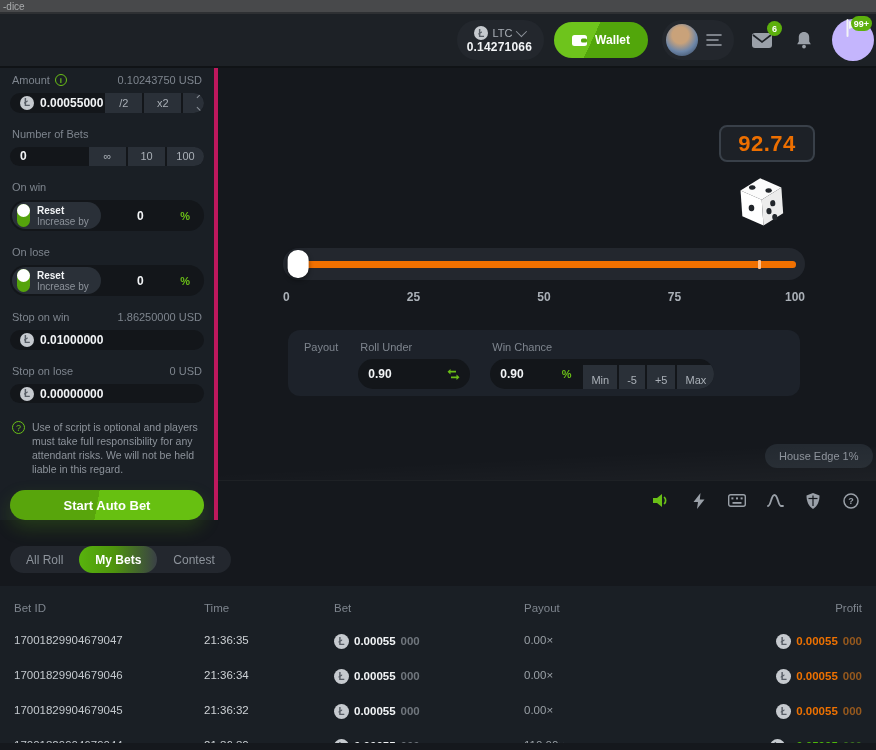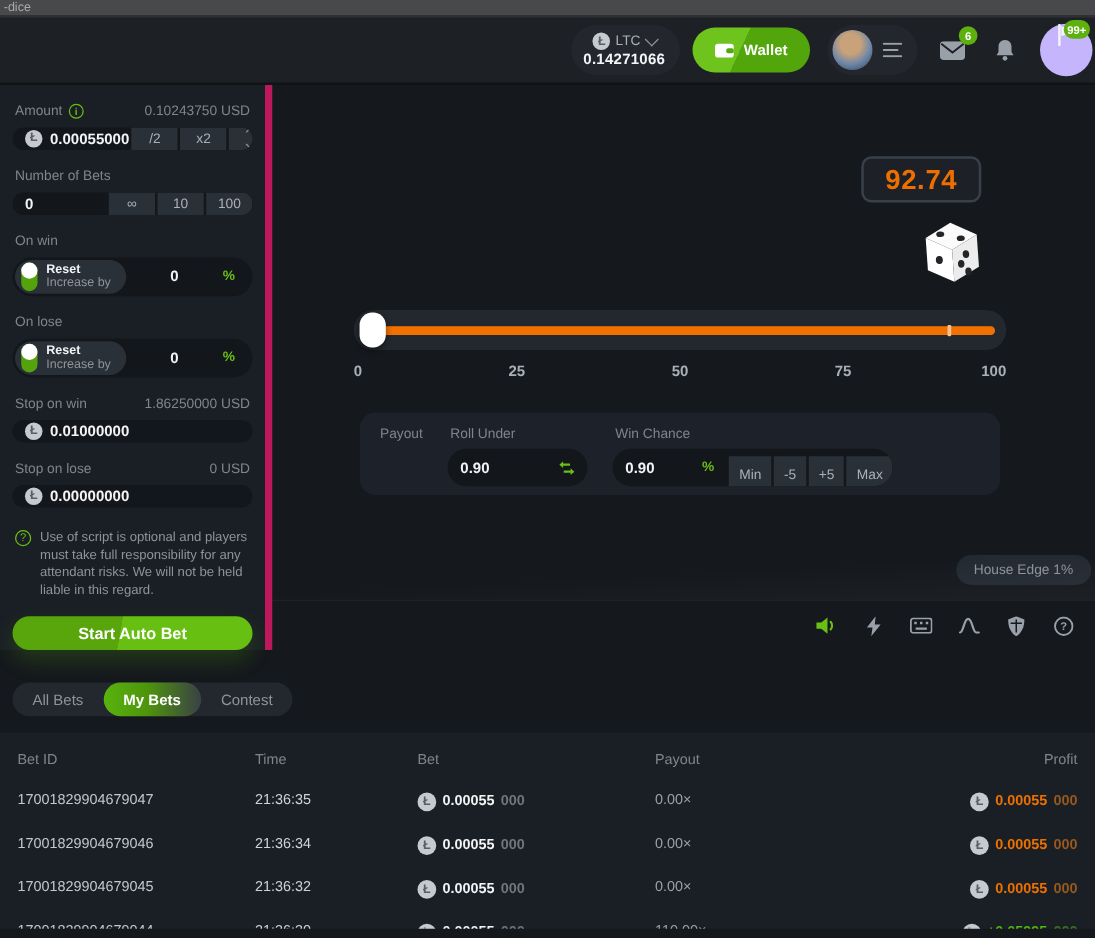--- a/index.html
+++ b/index.html
@@ -35,22 +35,22 @@
   .badge { position:absolute; top:-5px; right:-6px; background:#5db00d; color:#fff;
     font-size:9px; font-weight:bold; border-radius:9px; min-width:15px; height:15px;
     display:flex; align-items:center; justify-content:center; padding:0 3px; }
   .flag-circle { width:42px; height:42px; border-radius:50%; background:#c4b5fd; border:none;
     position:relative; display:flex; justify-content:center; cursor:pointer;
     margin-right:-4px; color:#f2f4f6; }
   .flag-circle .badge { top:-3px; right:2px; }
 
   
   .content { display:flex; height:452px; }
-  .sidebar { width:218px; background:#1a1f25; border-right:6px solid #be185d;
-    padding:13px 10px 0 10px; display:flex; flex-direction:column; }
+  .sidebar { width:218px; background:#1a1f25; border-right:4px solid #be185d;
+    padding:4px 10px 0 10px; display:flex; flex-direction:column; }
   .game { flex:1; position:relative; background:#15181d; }
 
   
   .lbl-row { display:flex; justify-content:space-between; align-items:center; margin:2px 2px 7px 2px; }
   .lbl { color:#7e858e; font-size:11px; display:flex; align-items:center; gap:5px; }
   .lbl-val { color:#7e858e; font-size:11px; }
   .info-i { width:12px; height:12px; border:1px solid #6abf17; color:#6abf17; border-radius:50%;
     font-size:8px; font-weight:bold; display:inline-flex; align-items:center; justify-content:center; font-style:normal; }
   .input-pill { background:#13161a; border-radius:15px; height:29px; display:flex; align-items:center;
     overflow:hidden; margin-bottom:13px; }
@@ -74,21 +74,21 @@
   .unit-green { color:#6abf17; font-size:11px; font-weight:bold; padding-right:12px; }
   .disclaimer { display:flex; gap:7px; margin:4px 2px 14px 2px; }
   .disclaimer p { color:#8d939b; font-size:10.5px; line-height:14px; }
   .q-i { flex:none; margin-top:1px; width:13px; height:13px; border:1px solid #6abf17; color:#6abf17;
     border-radius:50%; font-size:9px; display:flex; align-items:center; justify-content:center; }
   .start-btn { height:44px; border:none; border-radius:22px; cursor:pointer; width:100%;
     background:linear-gradient(100deg,#58a50c 45%,#67c011 45%);
     color:#fff; font-size:13px; font-weight:bold; box-shadow:0 8px 18px rgba(90,180,15,.22); }
 
   
-  .result-box { position:absolute; left:471px; top:57px; width:96px; height:37px;
+  .result-box { position:absolute; left:501px; top:57px; width:96px; height:37px;
     background:#1d2127; border:2px solid #394049; border-radius:8px;
     display:flex; align-items:center; justify-content:center; }
   .result-box span { color:#ed6f00; font-size:22px; font-weight:bold; letter-spacing:.5px; }
   .dice { position:absolute; left:518px; top:108px; }
   .slider-wrap { position:absolute; left:65px; top:180px; width:522px; }
   .slider-body { height:32px; background:#23272e; border-radius:16px; position:relative; }
   .track { position:absolute; left:9px; right:9px; top:12.5px; height:7px; border-radius:4px; background:#3a3f46; }
   .track-fill { position:absolute; top:0; bottom:0; right:0; background:#f07000; border-radius:4px; }
   .track-tick { position:absolute; top:-1px; width:3px; height:9px; background:#ffc08a; border-radius:1px; }
   .handle { position:absolute; top:2px; width:21px; height:28px; border-radius:10px; background:#fff;
@@ -411,21 +411,21 @@
           <circle cx="8" cy="8" r="7" fill="none" stroke="currentColor" stroke-width="1.5"></circle>
           <text x="8" y="11.4" text-anchor="middle" font-size="9" font-weight="bold" fill="currentColor">?</text>
         </svg>
       </button>
     </div>
   </div>
 </div>
 
 <div class="bets-section">
   <div class="tabs-pill">
-    <button class="tab">All Bets</button>
+    <button class="tab">All Roll</button>
     <button class="tab active">My Bets</button>
     <button class="tab">Contest</button>
   </div>
 
   <div class="table-panel">
     <div class="brow head">
       <span class="c-id">Bet ID</span>
       <span class="c-time">Time</span>
       <span class="c-bet">Bet</span>
       <span class="c-payout">Payout</span>

